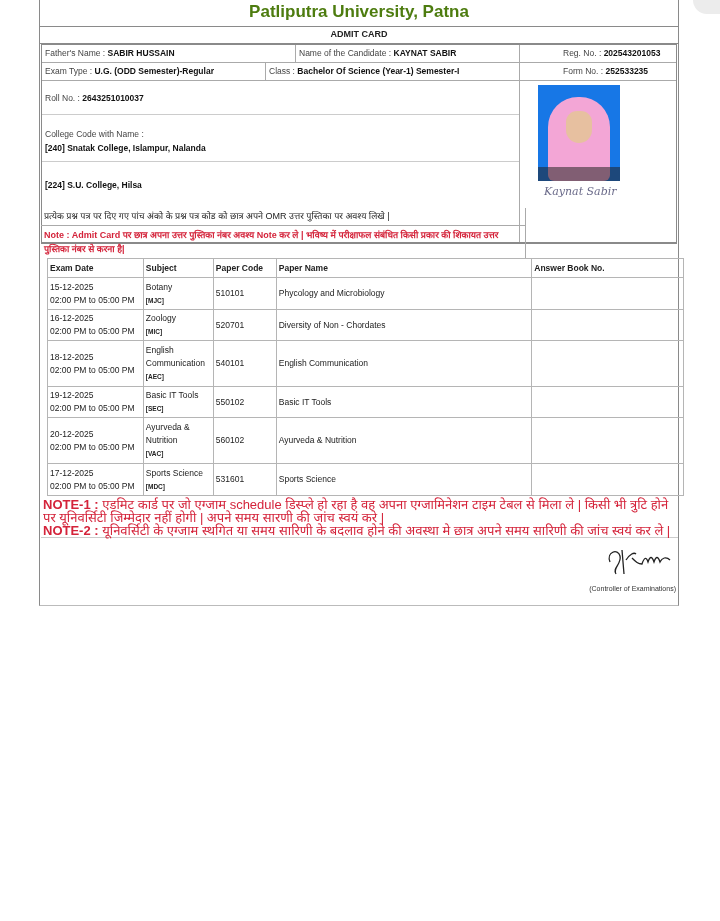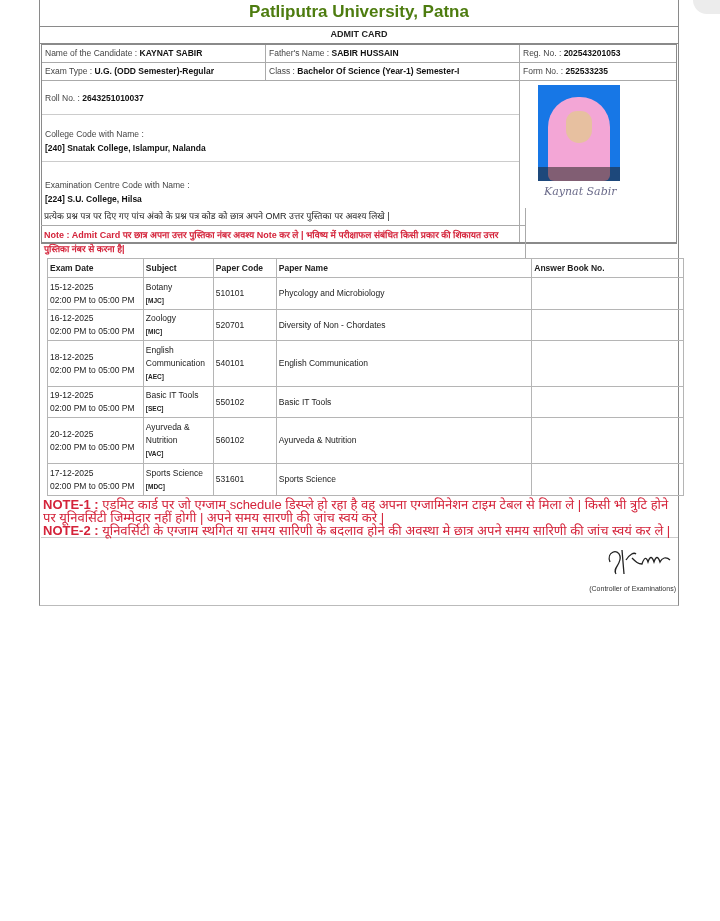--- a/index.html
+++ b/index.html
@@ -13,21 +13,21 @@
                border-bottom: 1px solid #8a8a8a; color: #4d7c0f; }
   .admit-title { position: absolute; left: 0; top: 26px; width: 100%; height: 17px;
                  text-align: center; font-size: 9px; font-weight: bold; line-height: 17px;
                  border-bottom: 1px solid #8a8a8a; }
   .info { position: absolute; left: 1px; top: 44px; width: 636px; border: 1px solid #8a8a8a;
           box-sizing: border-box; }
   .row { display: flex; border-bottom: 1px solid #aaa; font-size: 8.5px; height: 17px; line-height: 17px; }
   .row .c { padding-left: 3px; box-sizing: border-box; white-space: nowrap; overflow: hidden; }
   .row .c1 { width: 224px; border-right: 1px solid #aaa; }
   .row .c2 { width: 254px; border-right: 1px solid #aaa; }
-  .row .c3 { flex: 1; }
+  .row .c3 { flex: 1; margin-left: 40px; }
   .lbl { color: #444; }
   .val { font-weight: bold; color: #111; }
   .mid { display: flex; height: 161px; border-bottom: 1px solid #8a8a8a; }
   .mid-left { width: 478px; border-right: 1px solid #aaa; box-sizing: border-box; }
   .mid-block { border-bottom: 1px solid #ccc; font-size: 8.5px; padding-left: 3px; box-sizing: border-box; }
   .mid-block.roll { height: 34px; line-height: 34px; }
   .mid-block.college { height: 47px; padding-top: 12px; line-height: 14px; }
   .mid-block.centre { height: 80px; padding-top: 16px; line-height: 14px; border-bottom: none; }
   .photo-wrap { flex: 1; position: relative; }
   .photo { position: absolute; left: 18px; top: 4px; width: 82px; height: 96px; background: #1777e6; overflow: hidden; }
@@ -55,38 +55,37 @@
 <body>
 
 <div class="scroll-blob"></div>
 
 <div class="outer">
   <div class="uni-title">Patliputra University, Patna</div>
   <div class="admit-title">ADMIT CARD</div>
 
   <div class="info">
     <div class="row">
+      <div class="c c2"><span class="lbl">Father's Name : </span><span class="val">SABIR HUSSAIN</span></div>
       <div class="c c1"><span class="lbl">Name of the Candidate : </span><span class="val">KAYNAT SABIR</span></div>
-      <div class="c c2"><span class="lbl">Father's Name : </span><span class="val">SABIR HUSSAIN</span></div>
       <div class="c c3"><span class="lbl">Reg. No. : </span><span class="val">202543201053</span></div>
     </div>
     <div class="row">
       <div class="c c1"><span class="lbl">Exam Type : </span><span class="val">U.G. (ODD Semester)-Regular</span></div>
       <div class="c c2"><span class="lbl">Class : </span><span class="val">Bachelor Of Science (Year-1) Semester-I</span></div>
       <div class="c c3"><span class="lbl">Form No. : </span><span class="val">252533235</span></div>
     </div>
     <div class="mid">
       <div class="mid-left">
         <div class="mid-block roll"><span class="lbl">Roll No. : </span><span class="val">2643251010037</span></div>
         <div class="mid-block college">
           <div class="lbl">College Code with Name :</div>
           <div class="val">[240] Snatak College, Islampur, Nalanda</div>
         </div>
         <div class="mid-block centre">
-          <div class="lbl">Examination Centre Code with Name :</div>
           <div class="val">[224] S.U. College, Hilsa</div>
         </div>
       </div>
       <div class="photo-wrap">
         <div class="photo">
           <div class="scarf"></div>
           <div class="face"></div>
           <div class="dark"></div>
         </div>
         <div class="sign-candidate">Kaynat Sabir</div>

